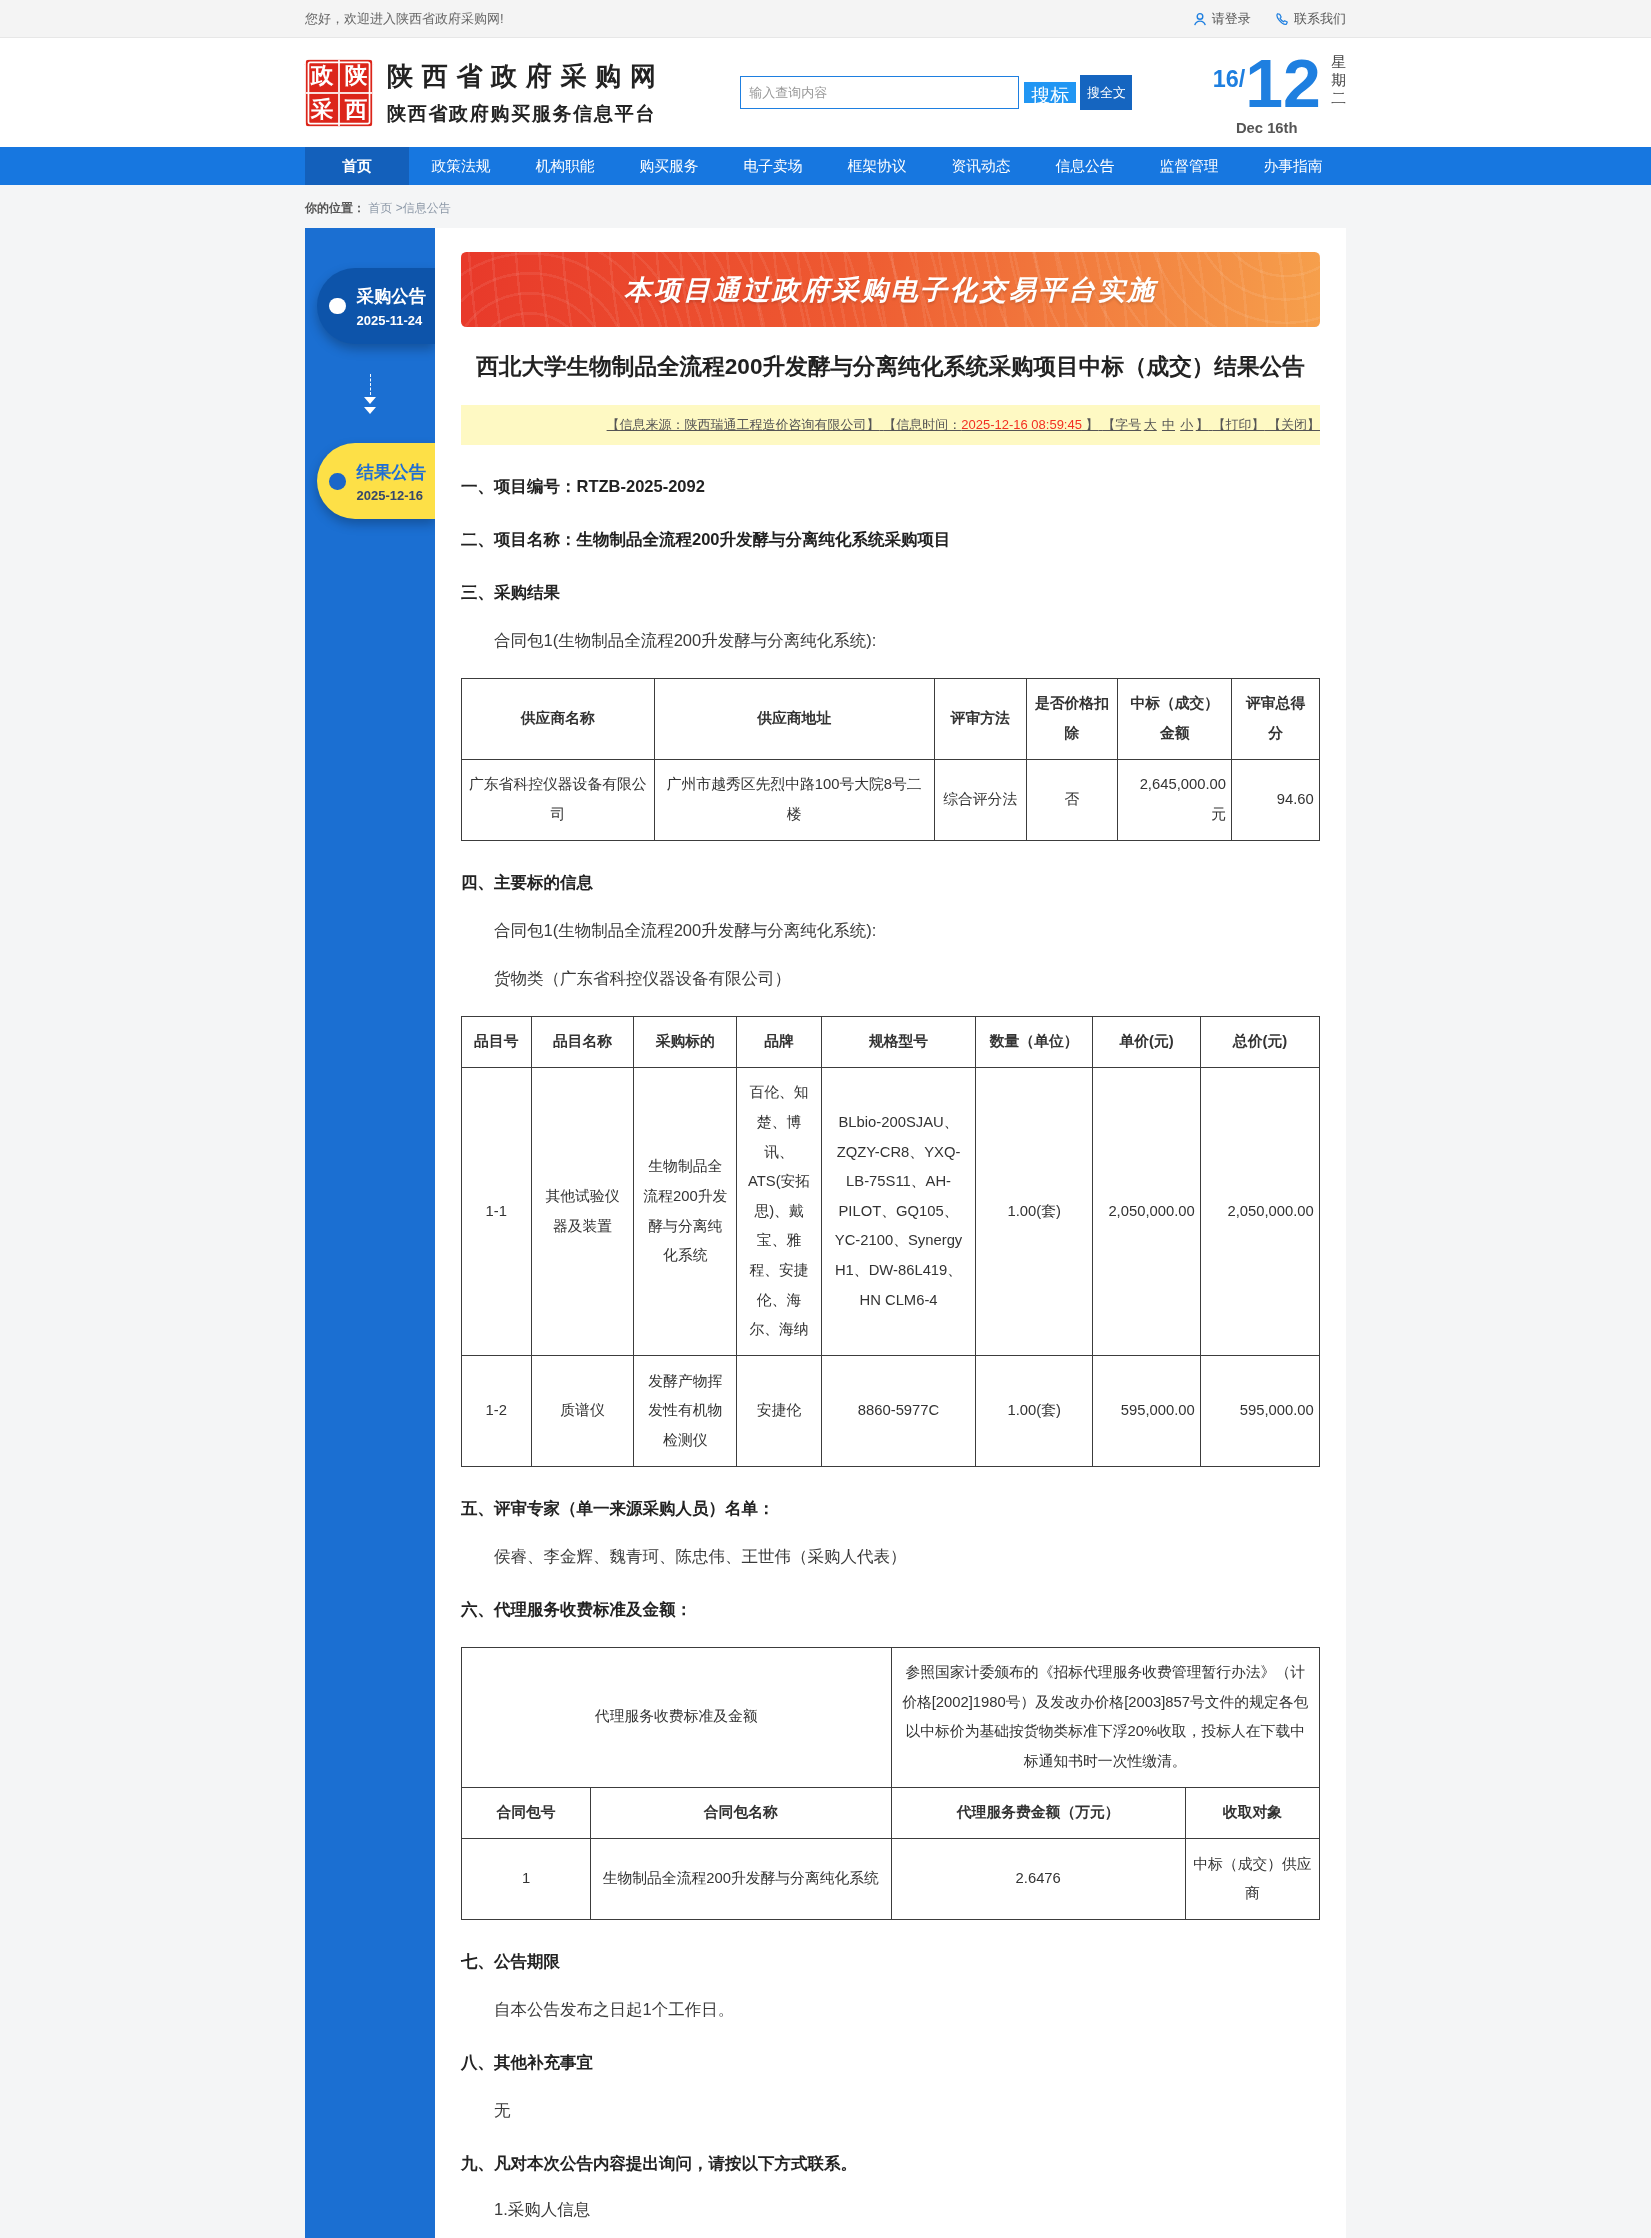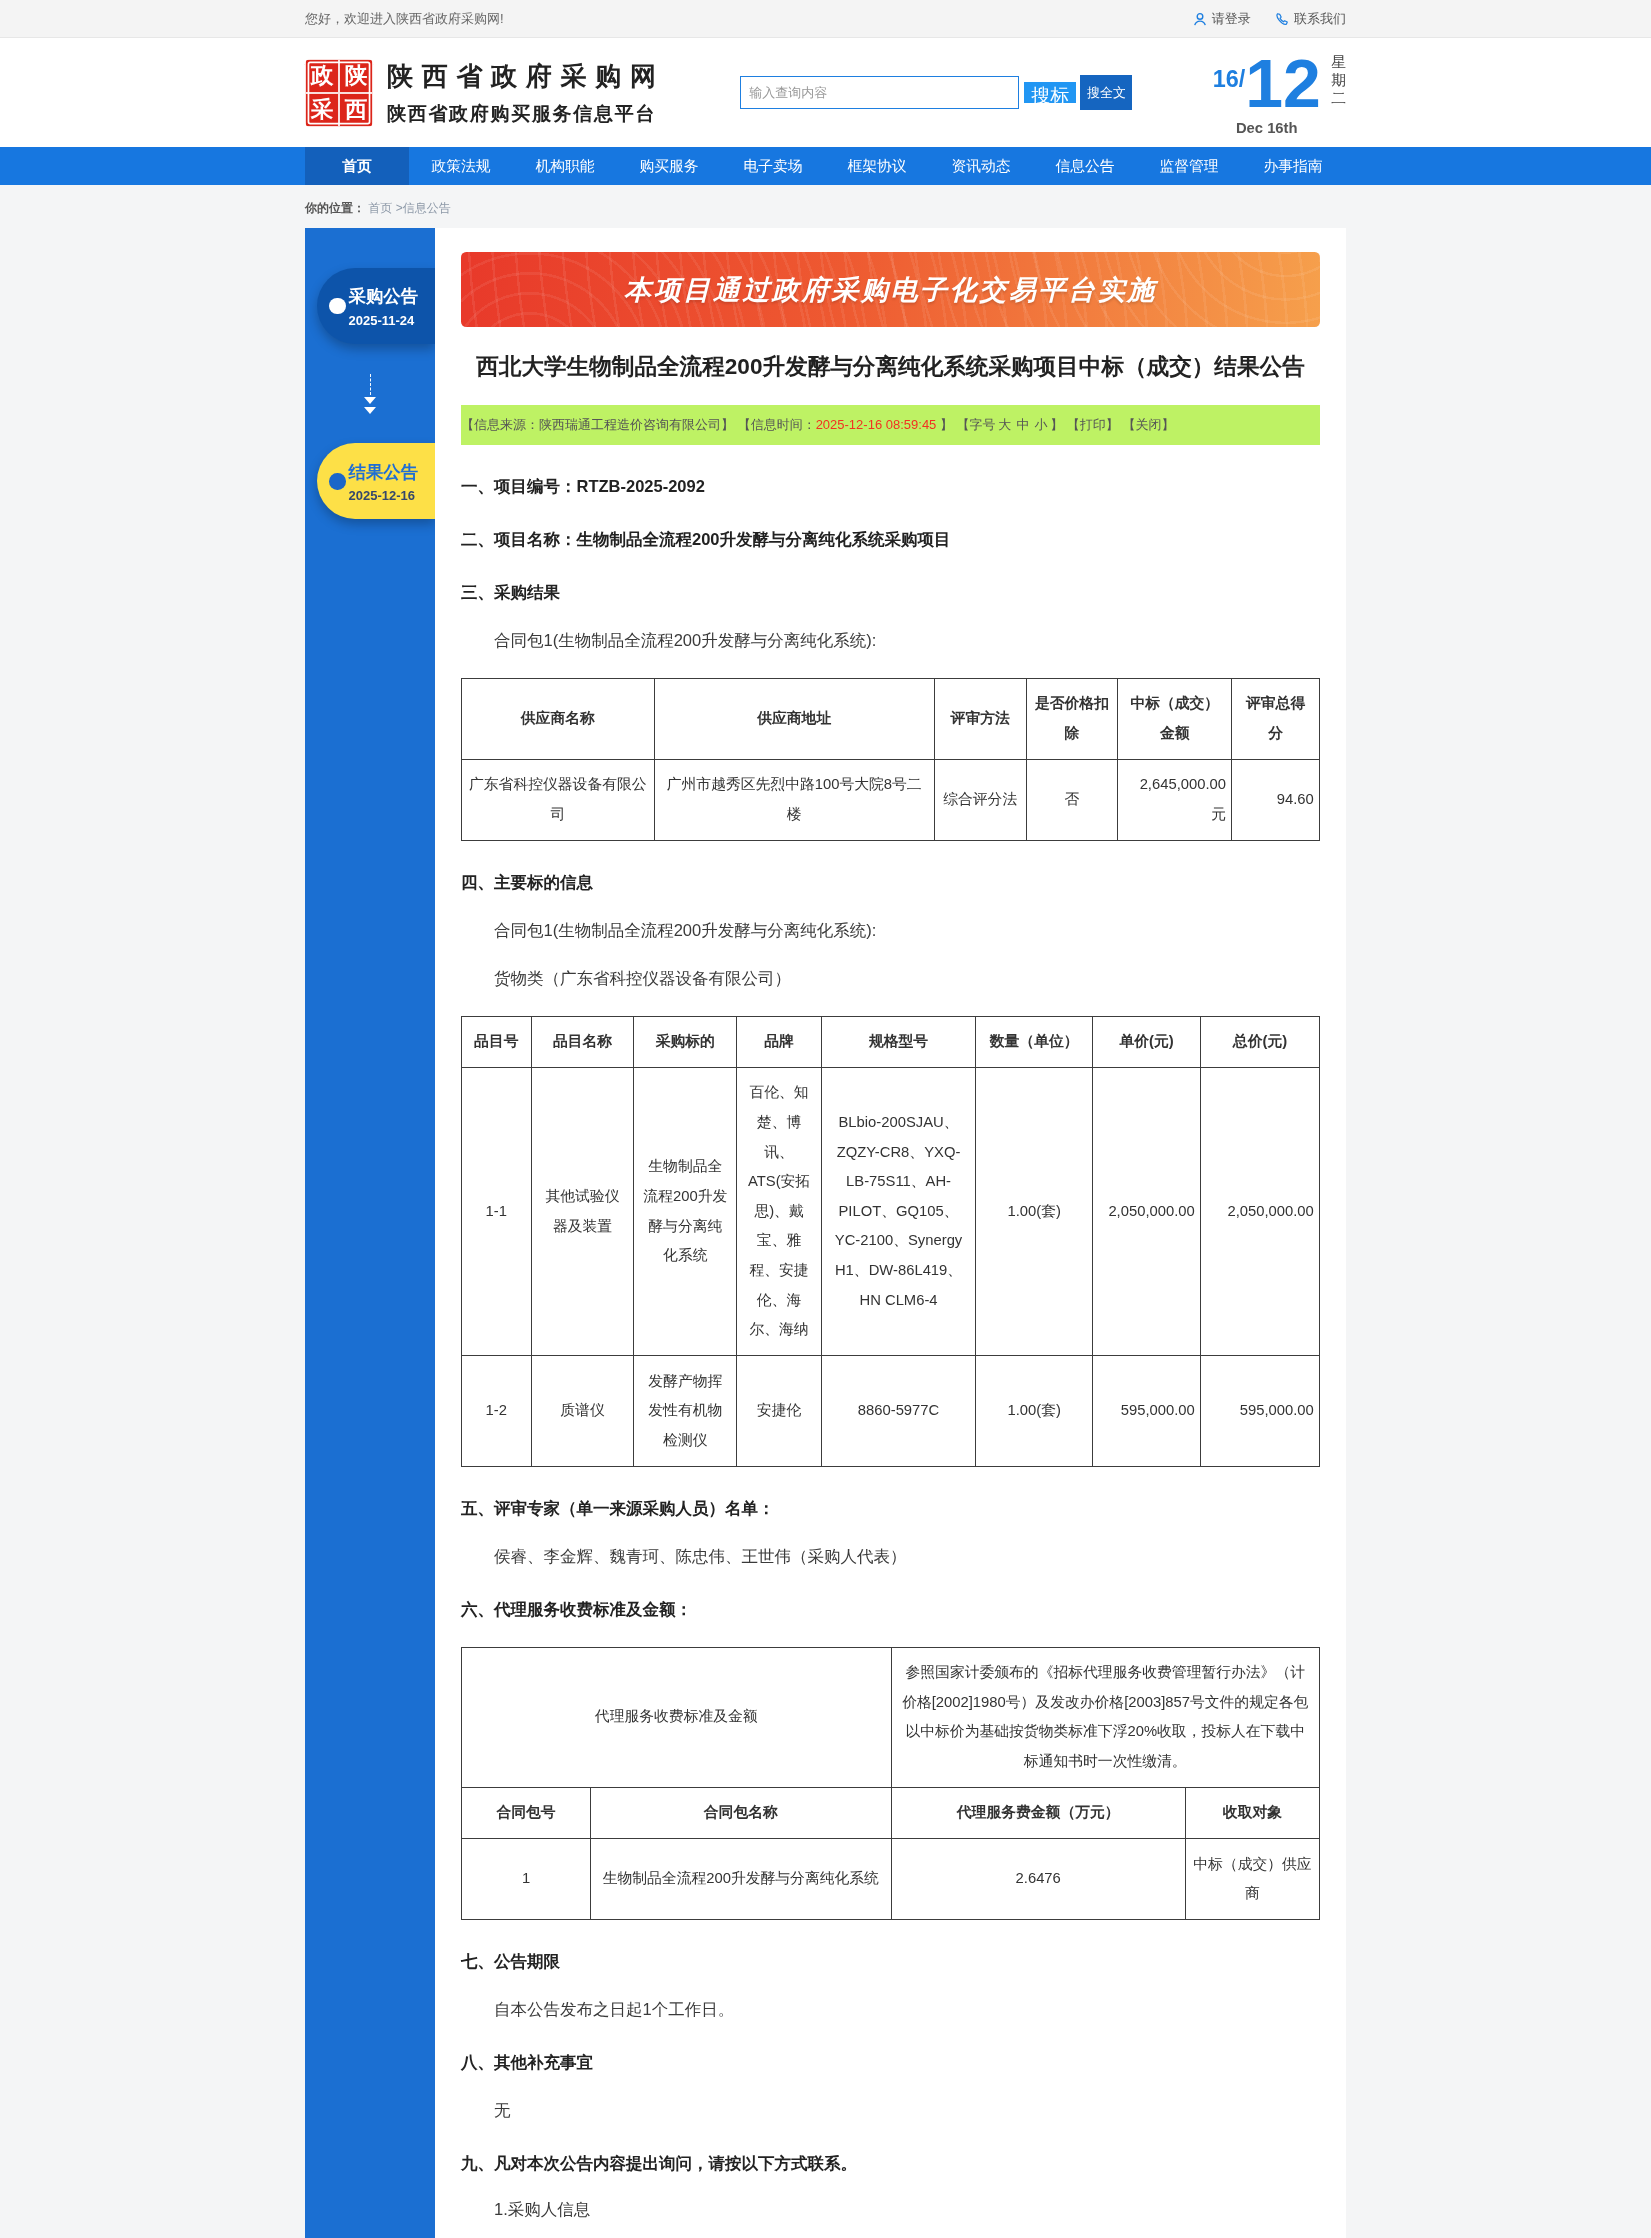--- a/index.html
+++ b/index.html
@@ -32,21 +32,21 @@
   .nav-inner{margin:0 305px;display:flex;height:100%;}
   .nav-item{width:104px;display:flex;align-items:center;justify-content:center;color:#fff;font-size:14.8px;cursor:pointer;}
   .nav-item.active{background:#1360bb;font-weight:bold;}
   
   .crumbs{margin:0 305px;padding:14.8px 0 11.3px;font-size:12px;color:#8d99a8;}
   .crumbs b{color:#555;font-weight:bold;}
   .crumb-link{cursor:pointer;color:#8d99a8;}
   
   .content{margin:0 305px 19px;display:flex;align-items:stretch;}
   .side{width:130px;background:#1b6fd2;flex-shrink:0;padding-top:40px;box-sizing:border-box;}
-  .pill{height:76px;margin-left:12px;border-radius:40px 0 0 40px;display:flex;align-items:center;padding-left:12px;gap:3px;box-shadow:0 5.2px 10.4px rgba(0,0,0,.25);}
+  .pill{height:76px;margin-left:12px;border-radius:40px 0 0 40px;display:flex;align-items:center;padding-left:12px;gap:11px;box-shadow:0 5.2px 10.4px rgba(0,0,0,.25);}
   .pill .dot{width:16.5px;height:16.5px;border-radius:50%;flex-shrink:0;}
   .pill1{background:#0d54aa;}
   .pill1 .dot{background:#fff;}
   .pill1 .p-label{color:#fff;font-size:17.4px;font-weight:bold;}
   .pill1 .p-date{color:#fff;font-size:13px;font-weight:bold;margin-top:4.3px;}
   .pill2{background:#fde047;}
   .pill2 .dot{background:#1b66c9;}
   .pill2 .p-label{color:#1f6ed4;font-size:17.4px;font-weight:bold;}
   .pill2 .p-date{color:#35476b;font-size:13px;font-weight:bold;margin-top:4.3px;}
   .flow-arrow{display:flex;flex-direction:column;align-items:center;margin:29.5px 0;}
@@ -54,21 +54,21 @@
   .tri{width:0;height:0;border-left:6px solid transparent;border-right:6px solid transparent;border-top:7.8px solid #fff;margin-top:2.6px;}
   .main{flex:1;background:#fff;padding:24px 26px 40px;box-sizing:border-box;}
   
   .banner{height:75px;border-radius:5.2px;display:flex;align-items:center;justify-content:center;
     background:
       repeating-radial-gradient(circle at 8% 160%, transparent 0 17.4px, rgba(255,255,255,.07) 17.4px 20px),
       repeating-radial-gradient(circle at 96% -60%, transparent 0 21px, rgba(255,255,255,.08) 21px 23.4px),
       linear-gradient(95deg,#e8392a 0%,#ee5a31 45%,#f6a04c 100%);}
   .banner span{color:#fff;font-size:27px;font-weight:900;font-style:italic;letter-spacing:2.6px;text-shadow:0 1.7px 2.6px rgba(0,0,0,.15);}
   .art-title{margin-top:24px;text-align:center;font-size:22.6px;font-weight:bold;color:#222;}
-  .meta{margin-top:22.6px;background:#bef264;height:40px;line-height:40px;text-align:left;font-size:13px;color:#555;}
+  .meta{margin-top:22.6px;background:#fef9c3;height:40px;line-height:40px;text-align:right;font-size:13px;color:#555;text-decoration:underline;}
   .meta .red{color:#f33021;}
   .meta .szbtn{cursor:pointer;margin:0 2.6px;}
   .meta .act{cursor:pointer;}
   
   .sec-h{font-size:16.5px;font-weight:bold;color:#222;margin:31px 0 0;}
   .sec-p{font-size:16.5px;color:#3a3a3a;margin:26px 0 0 33px;}
   .doc-table{border-collapse:collapse;margin-top:26px;width:100%;table-layout:fixed;}
   .doc-table th,.doc-table td{border:0.9px solid #3c3c3c;text-align:center;vertical-align:middle;font-size:14.8px;color:#333;padding:10.4px 7px;line-height:2.0;word-break:break-word;}
   .doc-table th{font-weight:bold;}
   .doc-table td.num{text-align:right;padding-right:5.2px;}

